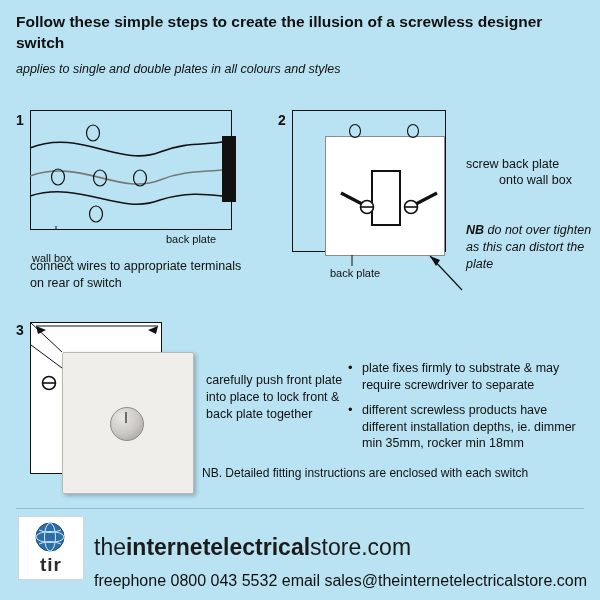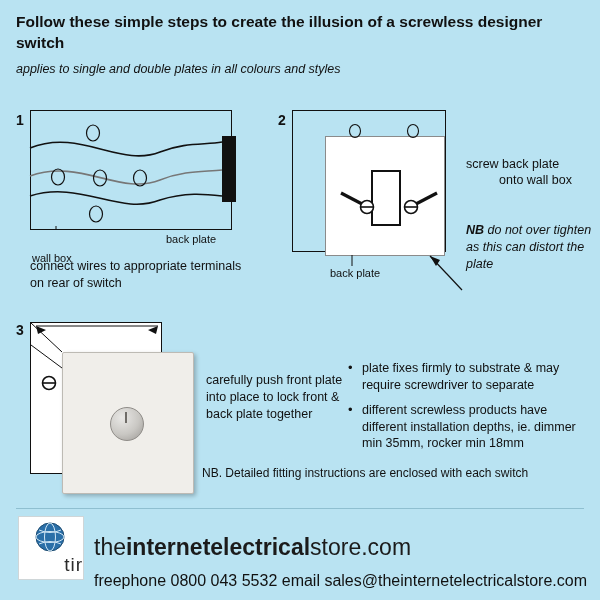--- a/index.html
+++ b/index.html
@@ -196,23 +196,23 @@
     width: 64px;
     height: 62px;
     background: #ffffff;
     border: 1px solid #cfd6d8;
   }
   .logo .tirtext {
     position: absolute;
     left: 0;
     right: 0;
     bottom: 3px;
-    text-align: right;
+    text-align: center;
     font-size: 19px;
-    font-weight: normal;
+    font-weight: bold;
     letter-spacing: 1px;
     color: #2b2b2b;
   }
   .brand {
     position: absolute;
     left: 94px;
     top: 534px;
     font-size: 23px;
     color: #1b1b1b;
     white-space: nowrap;

